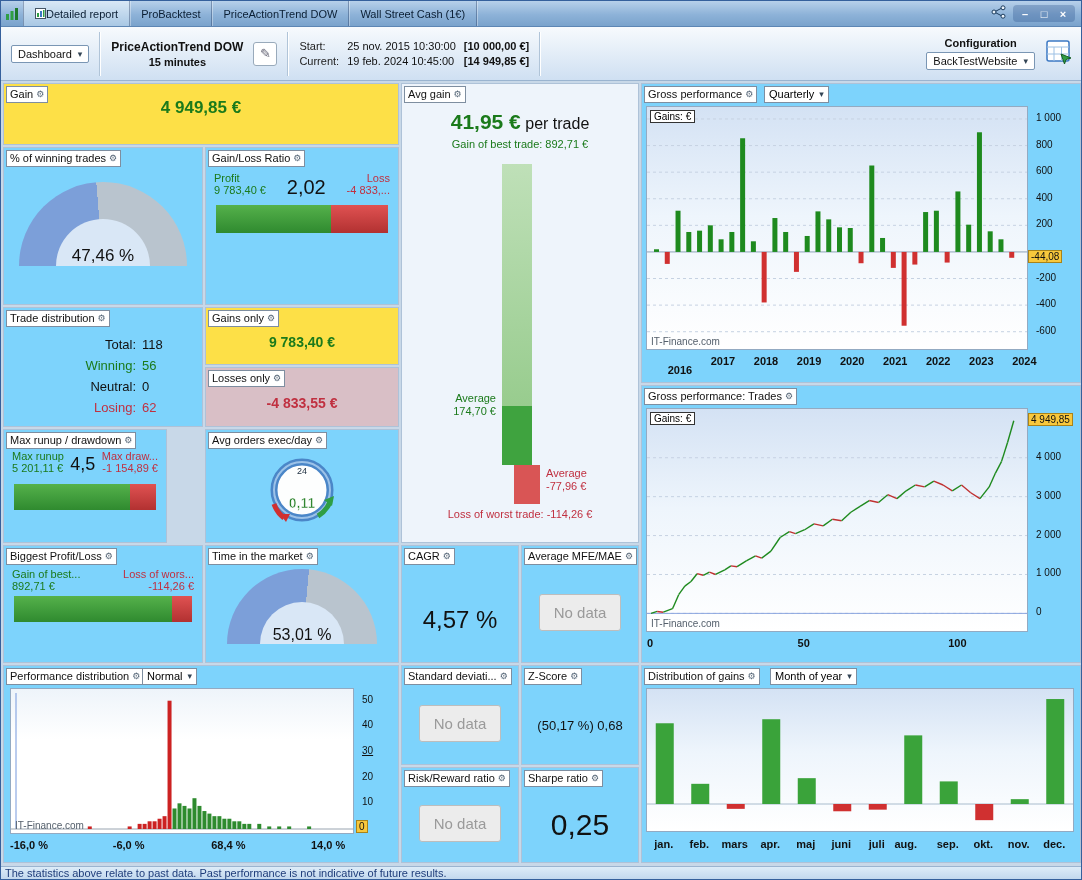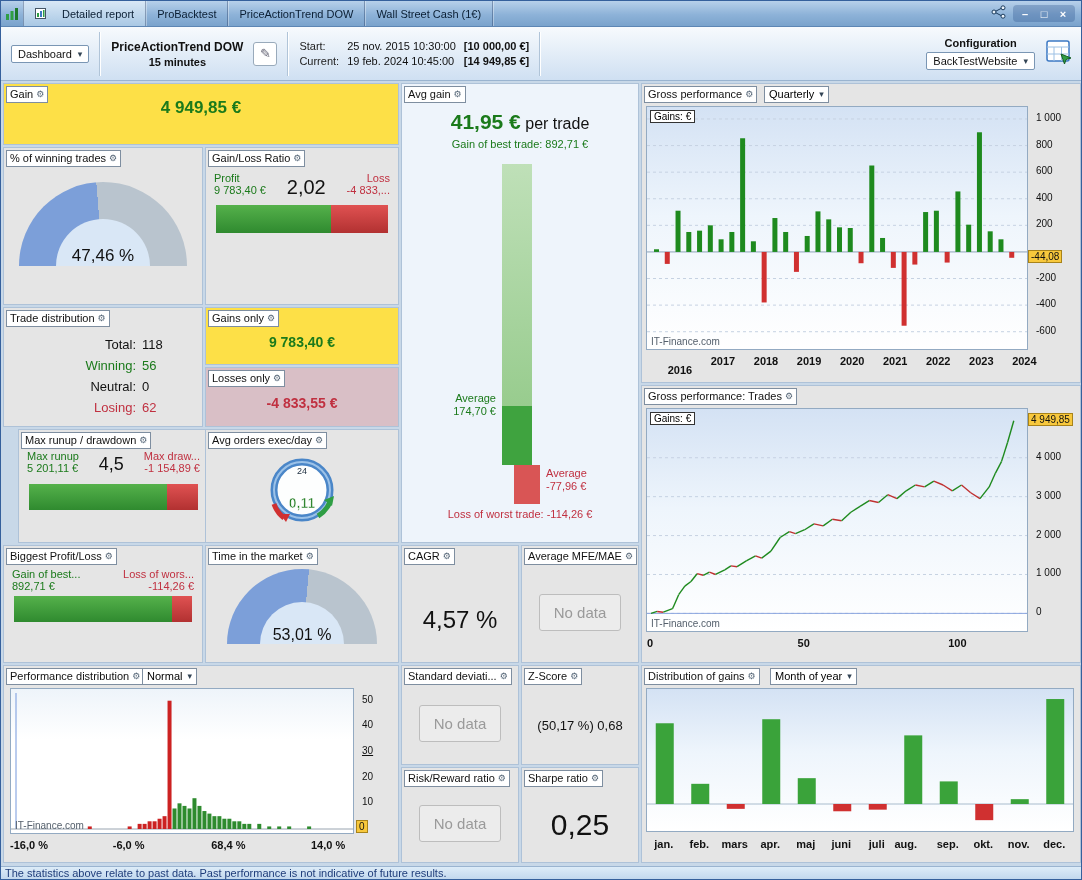--- a/index.html
+++ b/index.html
@@ -1,20 +1,20 @@
 <!DOCTYPE html>
 <html><head>
 <meta charset="utf-8">
 <style>
   html,body{margin:0;padding:0;background:#fff;font-family:"Liberation Sans",sans-serif;}
   .window{position:relative;width:1082px;height:880px;background:#c8d8e8;overflow:hidden;border:1px solid #35609c;box-sizing:border-box;}
   
   .titlebar{position:absolute;left:0;top:0;width:100%;height:26px;background:linear-gradient(#b7d0ea 0%,#8db2d8 55%,#7aa3cc 100%);display:flex;align-items:stretch;border-bottom:1px solid #5d86b4;box-sizing:border-box;}
   .appicon{width:22px;display:flex;align-items:center;justify-content:center;}
-  .tab{display:flex;align-items:center;gap:16px;padding:0 11px;font-size:11px;color:#0a1e33;border-right:1px solid rgba(20,40,80,.35);box-shadow:1px 0 0 rgba(255,255,255,.35);}
+  .tab{display:flex;align-items:center;gap:0;padding:0 11px;font-size:11px;color:#0a1e33;border-right:1px solid rgba(20,40,80,.35);box-shadow:1px 0 0 rgba(255,255,255,.35);}
   .tab.active{background:linear-gradient(#d9e8f6,#a9c8e4);border-left:1px solid rgba(20,40,80,.35);}
   .tbright{margin-left:auto;display:flex;align-items:center;gap:6px;padding-right:6px;}
   .winbtns{display:flex;gap:3px;background:rgba(30,70,130,.28);border-radius:4px;padding:1px 4px;}
   .winbtn{width:16px;height:15px;display:flex;align-items:center;justify-content:center;color:#fff;font-size:11px;font-weight:bold;cursor:default;}
   
   .toolbar{position:absolute;left:0;top:26px;width:100%;height:54px;background:linear-gradient(#f7fafd,#cfe0f2);display:flex;align-items:center;border-bottom:1px solid #9ab4d0;box-sizing:border-box;}
   .tgroup{display:flex;align-items:center;padding:0 10px;height:100%;}
   .tsep{width:0;height:44px;border-left:1px solid #b0c4d8;border-right:1px solid #fff;}
   .dd{display:inline-flex;align-items:center;gap:6px;background:#fff;border:1px solid #7a96b4;border-radius:2px;padding:2px 6px;font-size:11px;color:#111;}
   .dd .arr{font-size:9px;color:#345;}
@@ -22,21 +22,21 @@
   .strattf{font-size:11px;font-weight:bold;text-align:center;color:#111;margin-top:2px;}
   .pencilbox{margin-left:10px;width:22px;height:22px;background:#fff;border:1px solid #9ab;border-radius:3px;display:flex;align-items:center;justify-content:center;font-size:13px;color:#667;}
   .datesgrid{display:grid;grid-template-columns:auto auto auto;column-gap:8px;row-gap:3px;font-size:11px;color:#111;align-items:center;}
   .datesgrid .lab{color:#222;}
   .datesgrid .val{font-weight:bold;}
   .confblock{margin-left:auto;display:flex;align-items:center;gap:10px;padding-right:8px;}
   .confinner{display:flex;flex-direction:column;align-items:center;gap:3px;}
   .conflab{font-size:11px;font-weight:bold;color:#111;}
   
   .main{position:absolute;left:0;top:80px;width:1082px;height:787px;background:#c8d8e8;}
-  .panel{position:absolute;background:#e5e5e5;border:1px solid #aec2d8;box-sizing:border-box;}
+  .panel{position:absolute;background:#7dd3fc;border:1px solid #aec2d8;box-sizing:border-box;}
   .panel.green{background:#fde047;}
   .panel.pink{background:#d9bfc6;}
   .panel.light{background:#eef4fb;}
   .plabel{position:absolute;top:2px;left:2px;display:inline-flex;align-items:center;gap:3px;background:#fff;border:1px solid #7e8ea0;font-size:11px;color:#111;padding:0 3px;height:15px;line-height:15px;z-index:5;white-space:nowrap;}
   .wr{font-size:9px;color:#567;}
   .hdd{position:absolute;top:2px;z-index:5;display:inline-flex;align-items:center;gap:5px;background:#fff;border:1px solid #7e8ea0;font-size:11px;padding:0 4px;height:15px;line-height:15px;}
   .hdd .arr{font-size:9px;color:#345;}
   .bigval{display:flex;align-items:center;justify-content:center;height:100%;}
   .gain-value{padding-top:14px;text-align:center;font-size:17px;font-weight:bold;color:#1b7a1b;}
   
@@ -243,21 +243,21 @@
     </div>
 
     <div class="panel pink" style="left:204px;top:286px;width:194px;height:60px">
       <span class="plabel">
           <span>Losses only</span>
           <span class="wr">⚙</span>
         </span>
       <div class="midval c-red" style="padding-top:27px;font-size:14px">-4 833,55 €</div>
     </div>
 
-    <div class="panel" style="left:17px;top:348px;width:191px;height:114px">
+    <div class="panel" style="left:2px;top:348px;width:164px;height:114px">
       <span class="plabel">
           <span>Max runup / drawdown</span>
           <span class="wr">⚙</span>
         </span>
       <div class="triple" style="padding-top:20px;padding-bottom:9px">
         <div class="pside"><span>Max runup</span><br><span>5 201,11 €</span></div>
         <div class="mid" style="font-size:18px">4,5</div>
         <div class="lside"><span>Max draw...</span><br><span>-1 154,89 €</span></div>
       </div>
       <div class="bar2" style="height:26px">

